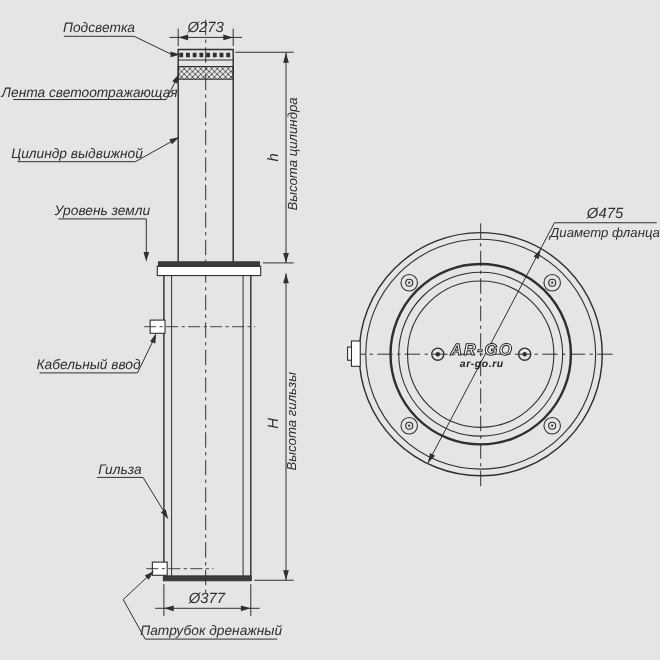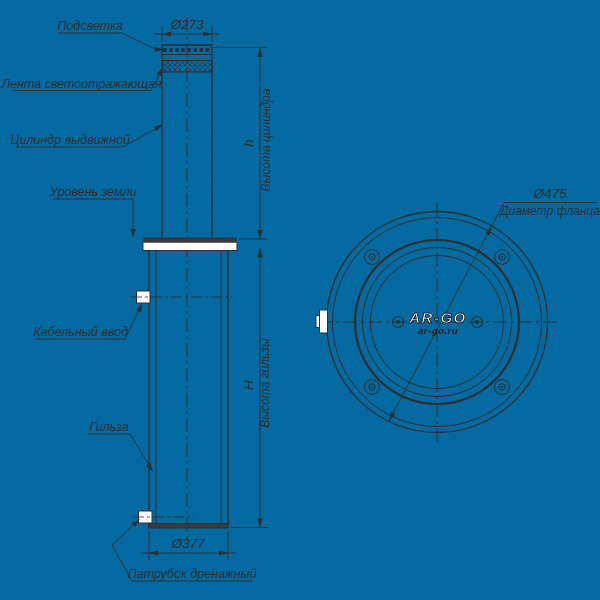--- a/index.html
+++ b/index.html
@@ -1,19 +1,19 @@
 <!DOCTYPE html>
 <html><head>
 <meta charset="utf-8">
 <style>
   html,body{margin:0;padding:0;background:#ffffff;}
   .canvas{
     position:relative;
     width:600px;height:600px;
-    background:#0369a1;
+    background:#e5e5e5;
     font-family:"Liberation Sans", sans-serif;
     overflow:hidden;
   }
   svg{display:block;}
   text{
     font-family:"Liberation Sans", sans-serif;
     font-style:italic;
     fill:#2f2f2f;
   }
   .lbl{font-size:12.5px;}

